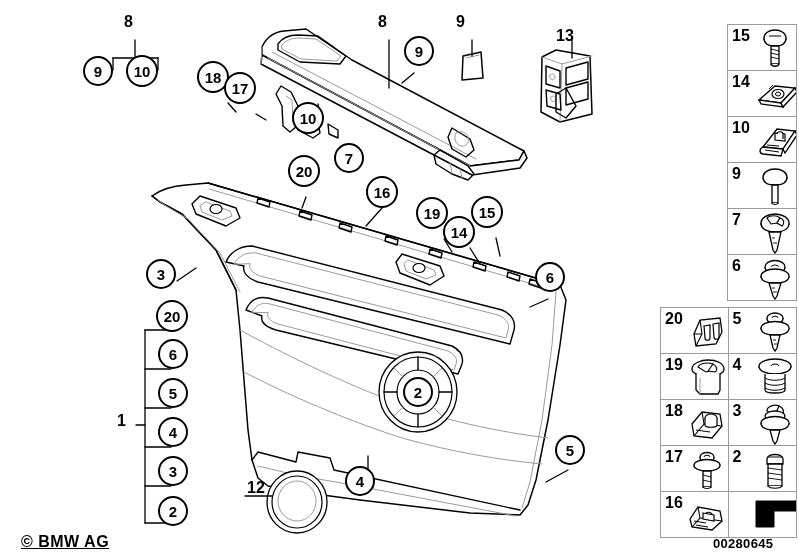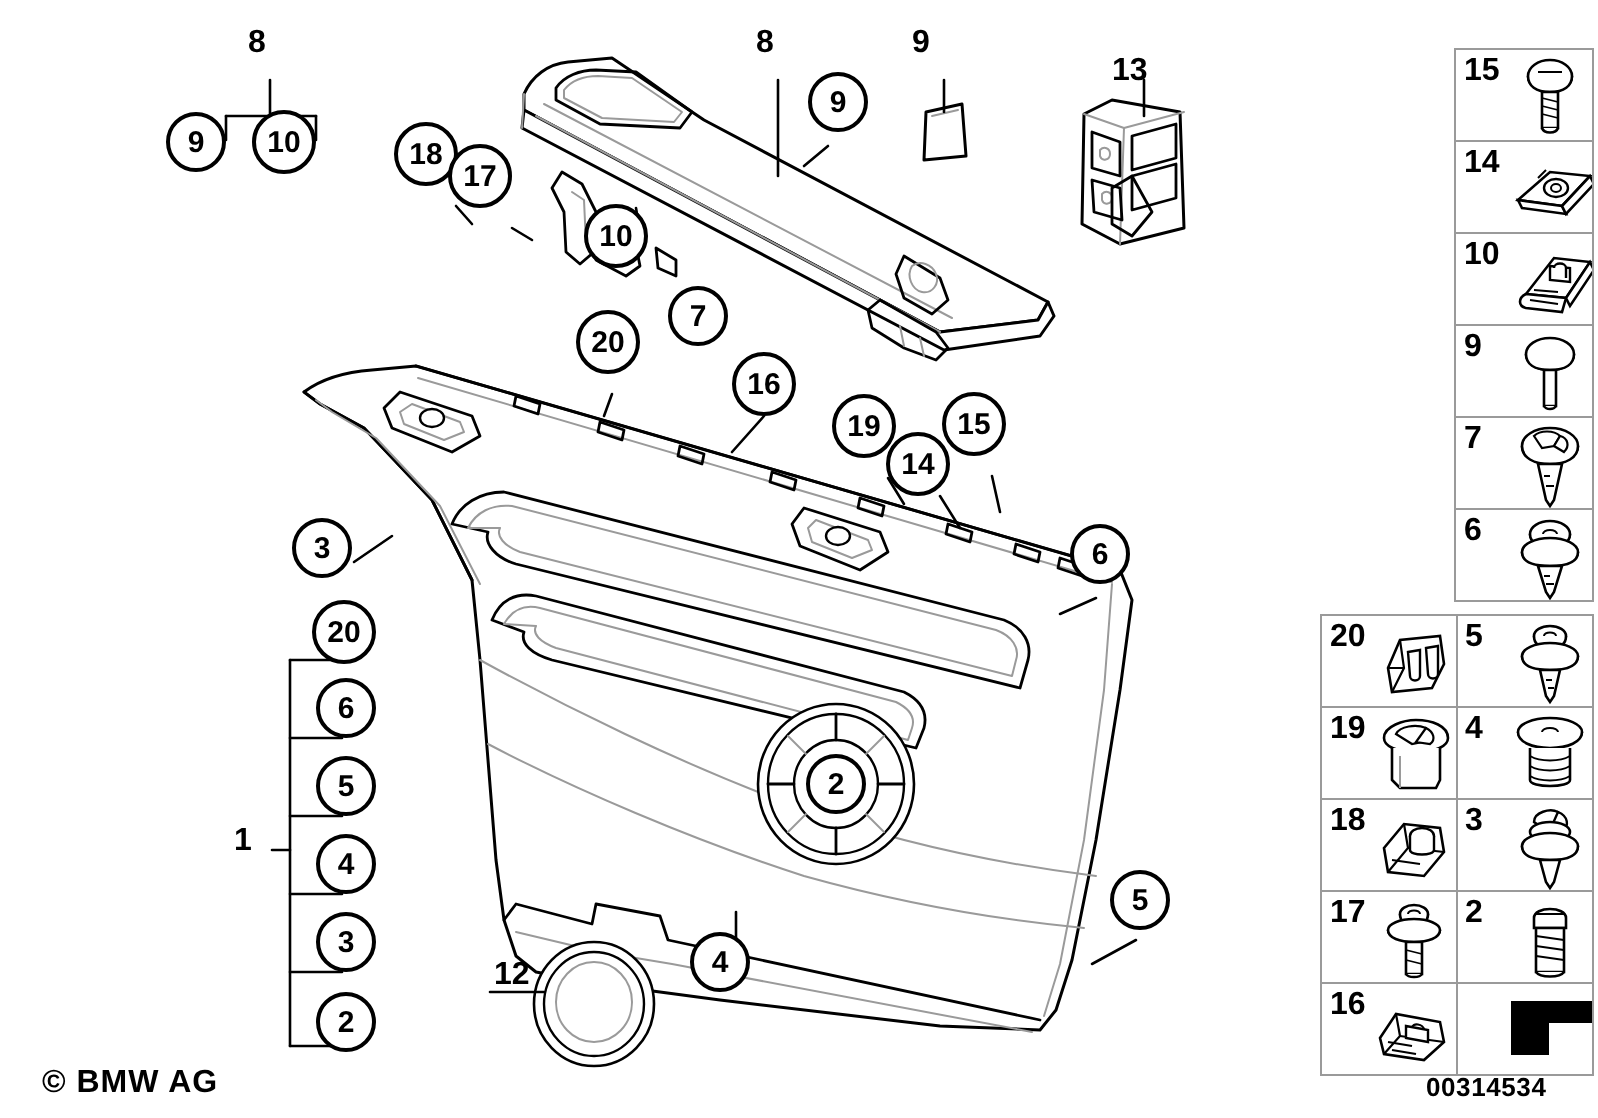--- a/index.html
+++ b/index.html
@@ -117,20 +117,21 @@
 
   
   #copyright{
     position:absolute;
     left:21px; top:533px;
     font-size:16px;
     font-weight:bold;
     letter-spacing:0.5px;
     color:#000;
     white-space:nowrap;
+    text-decoration:underline;
   }
   #diagram-number{
     position:absolute;
     left:713px; top:536px;
     font-size:13px;
     font-weight:bold;
     letter-spacing:0.3px;
     color:#000;
     white-space:nowrap;
   }
@@ -612,15 +613,15 @@
           <svg width="60" height="36" viewBox="0 0 60 36">
             <path d="M2,4 L56,4 L56,14 L20,14 L20,30 L2,30 Z" fill="#000000" stroke="#000000" stroke-width="1"></path>
             <path d="M46,4 L56,4 L56,12 Z" fill="#ffffff" stroke="#000000" stroke-width="1"></path>
           </svg>
         </span>
       </div>
     </div>
   </div>
 
   <div id="copyright">© BMW AG</div>
-  <div id="diagram-number">00314534</div>
+  <div id="diagram-number">00280645</div>
 
 </div>
 
 </body></html>

